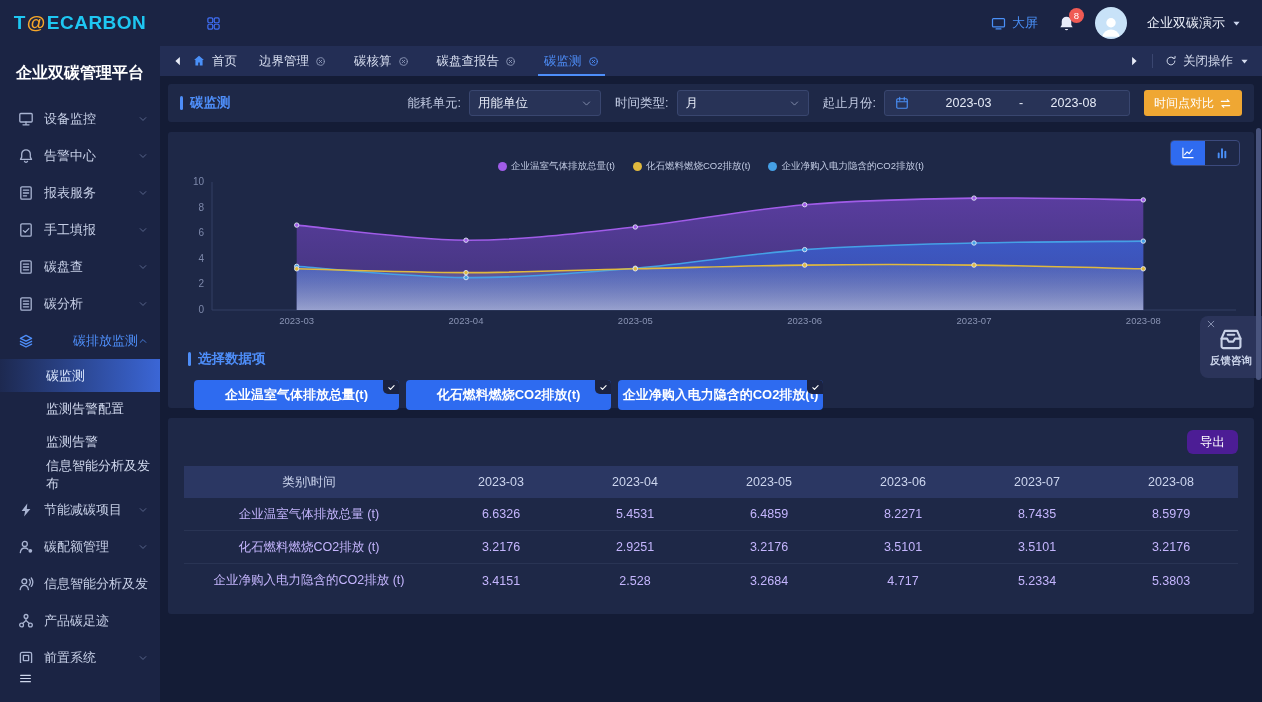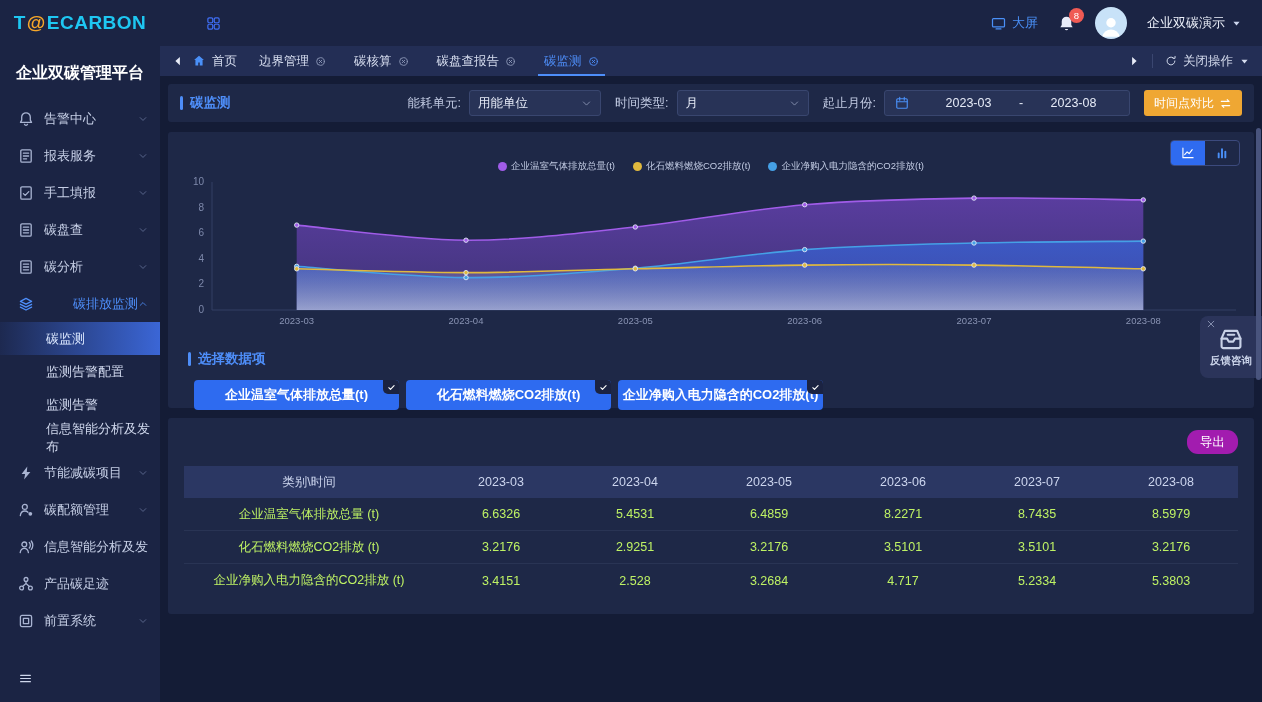--- a/index.html
+++ b/index.html
@@ -82,24 +82,24 @@
 
   .select-area { padding:8px 6px 0; }
   .select-btns { display:flex; gap:7px; padding:12px 10px 0; }
   .sel-btn { position:relative; background:#2e6bf0; border:none; border-radius:4px; height:30px; width:205px;
     display:flex; align-items:center; justify-content:center; font-size:13px; font-weight:bold; color:#fff; cursor:pointer; font-family:inherit; }
   .sel-check { position:absolute; top:0; right:0; width:16px; height:14px; background:#1b2342;
     border-radius:0 4px 0 5px; display:flex; align-items:center; justify-content:center; color:#fff; }
 
   .table-panel { height:196px; flex-shrink:0; padding:12px 16px 0; }
   .export-row { display:flex; justify-content:flex-end; }
-  .btn-export { background:#a21caf; color:#fff; border:none; border-radius:11px; height:24px; padding:0 13px;
+  .btn-export { background:#4c1d95; color:#fff; border:none; border-radius:6px; height:24px; padding:0 13px;
     font-size:12.5px; display:flex; align-items:center; cursor:pointer; font-family:inherit; }
   .tbl { margin-top:12px; }
-  .trow { display:grid; grid-template-columns:250px repeat(6,1fr); height:33px; align-items:center; text-align:center; font-size:12.5px; color:#bef264; border-bottom:1px solid rgba(125,140,185,.12); }
+  .trow { display:grid; grid-template-columns:250px repeat(6,1fr); height:33px; align-items:center; text-align:center; font-size:12.5px; color:#c4b5fd; border-bottom:1px solid rgba(125,140,185,.12); }
   .trow.thead { background:#2b3763; color:#ccd5ee; height:32px; border-bottom:none; }
   .trow:last-child { border-bottom:none; }
 
   .struct-panel { flex:1; min-height:56px; padding:24px 16px 0; }
   .struct-legend { display:flex; justify-content:center; gap:16px; margin-top:11px; font-size:9.5px; color:#c3cce4; }
   .sq { width:10px; height:10px; border-radius:2px; }
 
   .feedback { position:absolute; right:0; top:316px; width:62px; height:62px; background:#2b345a;
     border-radius:8px 0 0 8px; display:flex; flex-direction:column; align-items:center; justify-content:center;
     gap:2px; color:#c9d2e8; font-size:10.5px; z-index:6;font-weight:bold; }
@@ -112,20 +112,34 @@
 <div class="app">
 
   <aside class="sidebar">
     <div class="logo">
       <span class="lg-t">T</span>
         <span class="lg-at">@</span>
         <span class="lg-rest">ECARBON</span>
     </div>
     <div class="side-title">企业双碳管理平台</div>
     <nav class="menu" id="menu">
+        <div class="mi">
+          <span class="ic">
+            <svg width="16" height="16" viewBox="0 0 16 16" fill="none" stroke="currentColor" stroke-width="1.3" stroke-linecap="round" stroke-linejoin="round">
+              <rect x="1.8" y="2.5" width="12.4" height="8.5" rx="1"></rect>
+              <path d="M8 11v2.5M5 13.8h6"></path>
+            </svg>
+          </span>
+          <span class="lbl">设备监控</span>
+          <span class="chev">
+            <svg width="10" height="10" viewBox="0 0 16 16" fill="none" stroke="currentColor" stroke-width="1.3" stroke-linecap="round" stroke-linejoin="round">
+              <path d="M3.5 5.8L8 10.3l4.5-4.5"></path>
+            </svg>
+          </span>
+        </div>
         <div class="mi">
           <span class="ic">
             <svg width="16" height="16" viewBox="0 0 16 16" fill="none" stroke="currentColor" stroke-width="1.3" stroke-linecap="round" stroke-linejoin="round">
               <path d="M8 1.8a4.3 4.3 0 0 0-4.3 4.3v3L2.5 11.4h11L12.3 9.1v-3A4.3 4.3 0 0 0 8 1.8z"></path>
               <path d="M6.5 13.3a1.6 1.6 0 0 0 3 0"></path>
             </svg>
           </span>
           <span class="lbl">告警中心</span>
           <span class="chev">
             <svg width="10" height="10" viewBox="0 0 16 16" fill="none" stroke="currentColor" stroke-width="1.3" stroke-linecap="round" stroke-linejoin="round">

